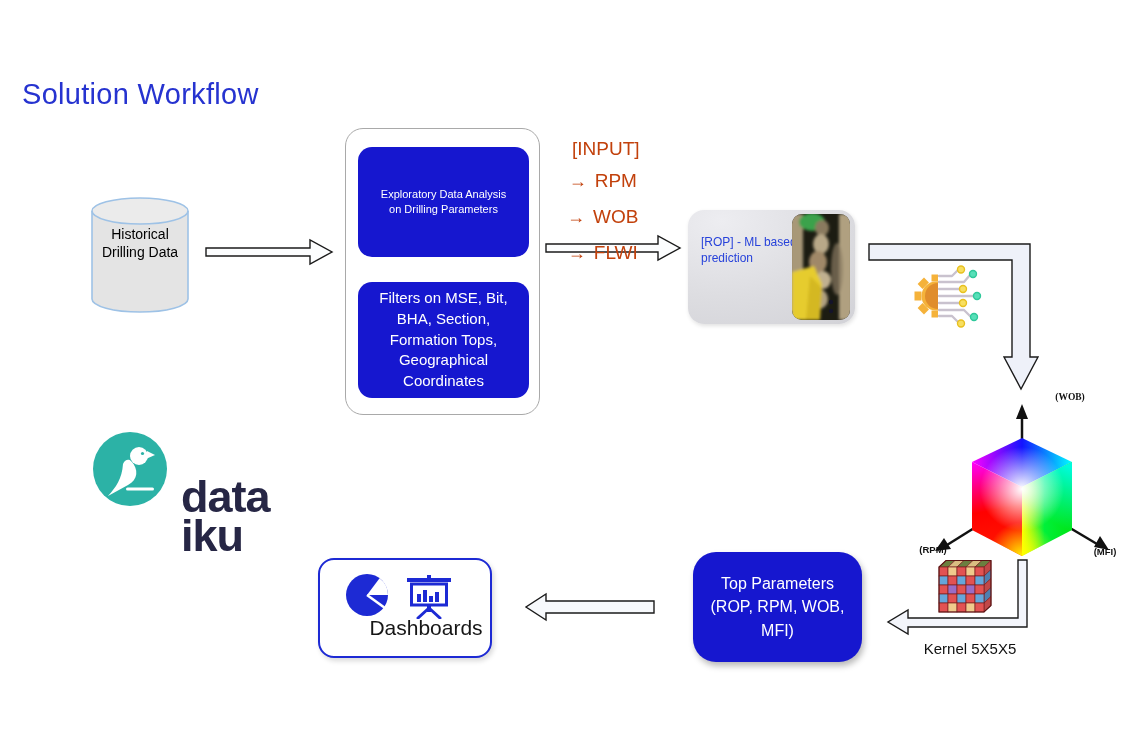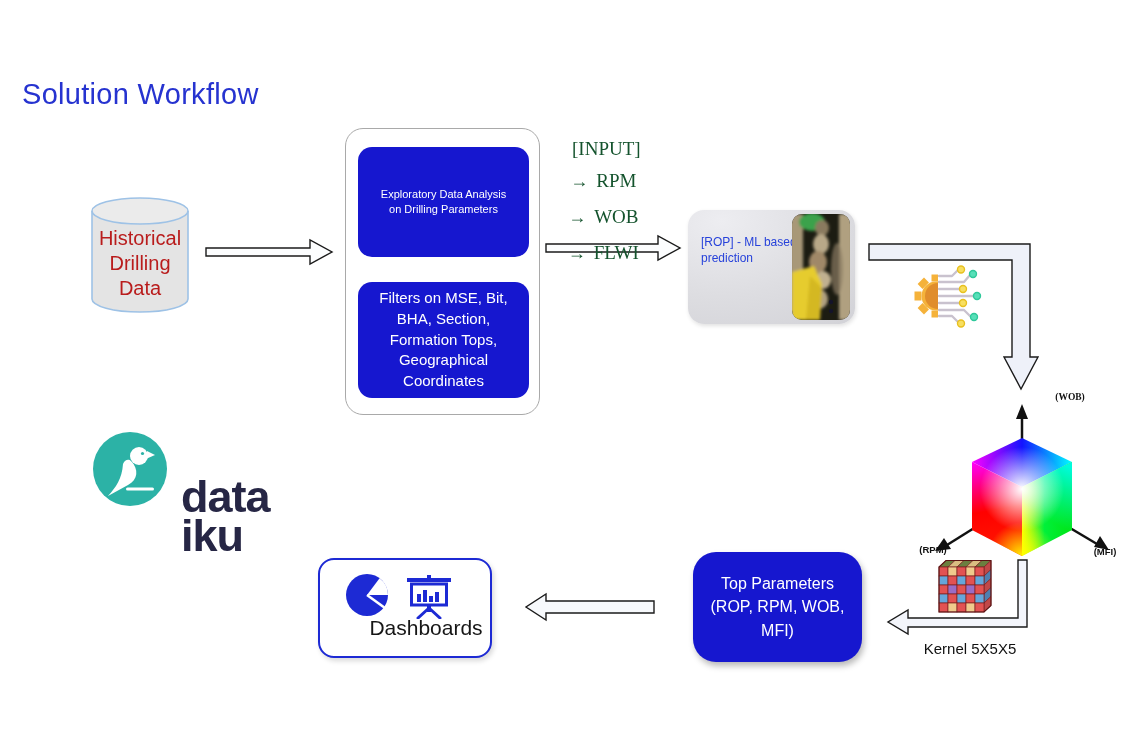--- a/index.html
+++ b/index.html
@@ -4,30 +4,30 @@
 <style>
   html,body{margin:0;padding:0;}
   body{width:1130px;height:730px;background:#ffffff;position:relative;overflow:hidden;
        font-family:"Liberation Sans","DejaVu Sans",sans-serif;}
   .abs{position:absolute;}
   #overlay{position:absolute;left:0;top:0;width:1130px;height:730px;pointer-events:none;}
 
   .page-title{left:22px;top:78px;font-size:29px;font-weight:500;color:var(--titleBlue,#2633d0);letter-spacing:.3px;}
 
   .cylinder{left:90px;top:196px;width:100px;height:118px;}
-  .cylinder-label{left:90px;top:226px;width:100px;text-align:center;font-size:20px;color:#b91c1c;line-height:1.25;}
+  .cylinder-label{left:90px;top:226px;width:100px;text-align:center;font-size:14px;color:#000000;line-height:1.25;}
 
   .analysis-container{left:345px;top:128px;width:195px;height:287px;background:#fff;
       border:1.5px solid #a9a9a9;border-radius:18px;box-sizing:border-box;}
   .bluebox{background:var(--nodeBlue,#1617cf);border-radius:14px;color:#fff;display:flex;
       align-items:center;justify-content:center;text-align:center;box-sizing:border-box;}
   .eda{left:358px;top:147px;width:171px;height:110px;font-size:11px;line-height:1.38;padding:0 17px;font-weight:500;}
   .filters{left:358px;top:282px;width:171px;height:116px;font-size:15px;line-height:1.38;padding:0 15px;font-weight:500;}
 
-  .input-block{left:566px;top:138px;color:#14532d;font-family:Liberation Serif, serif;}
+  .input-block{left:566px;top:138px;color:#c2410c;}
   .input-title{font-size:19px;margin:0 0 3px 6px;}
   .input-item{font-size:19px;line-height:35px;white-space:nowrap;text-align:center;}
   .input-item .bullet{margin-right:8px;font-size:18px;}
 
   .rop-node{left:688px;top:210px;width:167px;height:114px;border-radius:16px;
       background:radial-gradient(120% 120% at 20% 10%, #ededf1 0%, #dddde1 55%, #d2d2d7 100%);
       box-shadow:1px 2px 4px rgba(0,0,0,.12);}
   .rop-label{left:701px;top:235px;width:102px;font-size:12px;line-height:1.32;color:var(--ropBlue,#2742da);font-weight:400;}
   .drill-img{left:792px;top:214px;width:58px;height:106px;}
 

